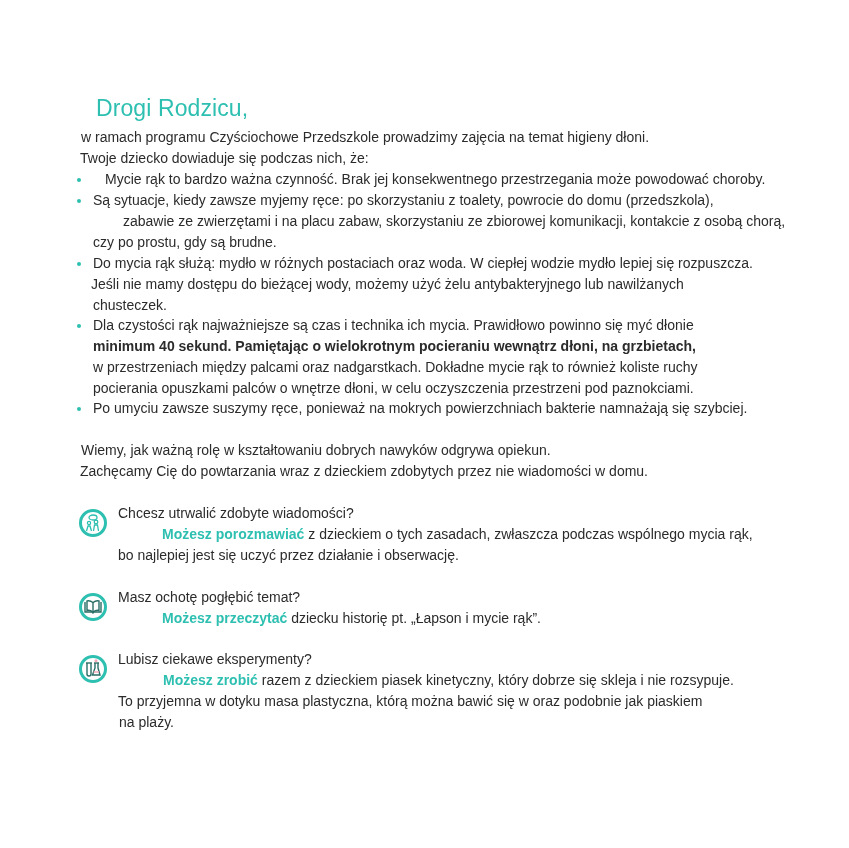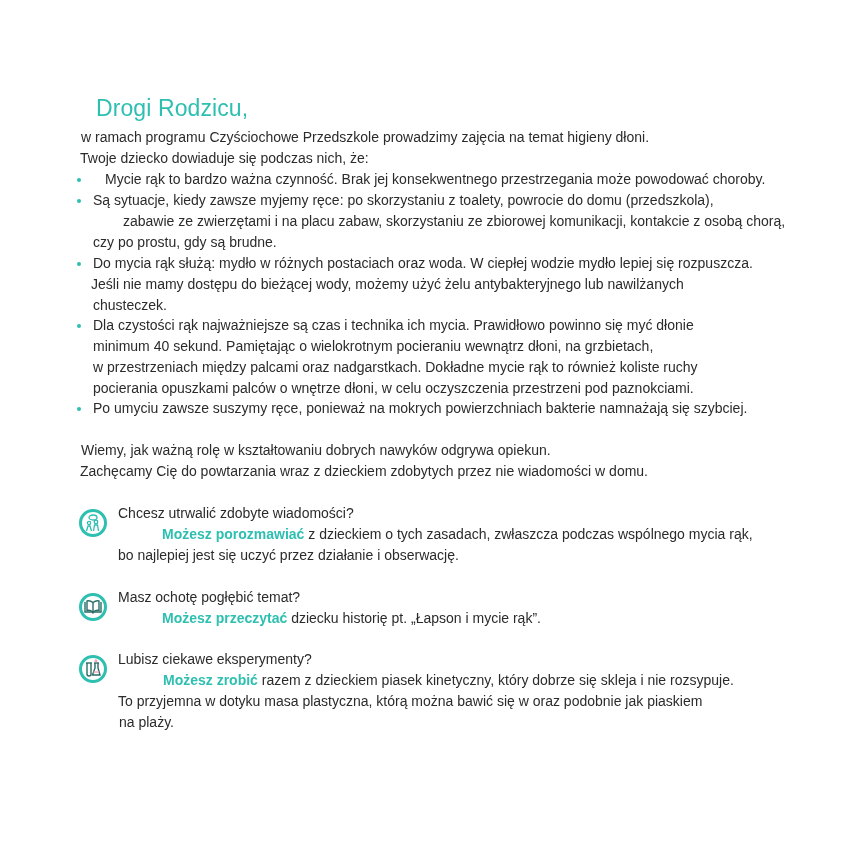--- a/index.html
+++ b/index.html
@@ -31,21 +31,21 @@
 <div class="line" style="left:93px;top:211px;margin-left:30px;">zabawie ze zwierzętami i na placu zabaw, skorzystaniu ze zbiorowej komunikacji, kontakcie z osobą chorą,</div>
 <div class="line" style="left:93px;top:232px;">czy po prostu, gdy są brudne.</div>
 
 <span class="bullet-dot" style="top:262px;"></span>
 <div class="line" style="left:93px;top:253px;">Do mycia rąk służą: mydło w różnych postaciach oraz woda. W ciepłej wodzie mydło lepiej się rozpuszcza.</div>
 <div class="line" style="left:91px;top:274px;">Jeśli nie mamy dostępu do bieżącej wody, możemy użyć żelu antybakteryjnego lub nawilżanych</div>
 <div class="line" style="left:93px;top:295px;">chusteczek.</div>
 
 <span class="bullet-dot" style="top:324px;"></span>
 <div class="line" style="left:93px;top:315px;">Dla czystości rąk najważniejsze są czas i technika ich mycia. Prawidłowo powinno się myć dłonie</div>
-<div class="line" style="left:93px;top:336px;">minimum 40 sekund. Pamiętając o wielokrotnym pocieraniu wewnątrz dłoni, na grzbietach,</div>
+<div class="line" style="left:93px;top:336px;font-weight:bold;">minimum 40 sekund. Pamiętając o wielokrotnym pocieraniu wewnątrz dłoni, na grzbietach,</div>
 <div class="line" style="left:93px;top:357px;">w przestrzeniach między palcami oraz nadgarstkach. Dokładne mycie rąk to również koliste ruchy</div>
 <div class="line" style="left:93px;top:378px;">pocierania opuszkami palców o wnętrze dłoni, w celu oczyszczenia przestrzeni pod paznokciami.</div>
 
 <span class="bullet-dot" style="top:407px;"></span>
 <div class="line" style="left:93px;top:398px;">Po umyciu zawsze suszymy ręce, ponieważ na mokrych powierzchniach bakterie namnażają się szybciej.</div>
 
 <div class="line" style="left:81px;top:440px;text-align:center;">Wiemy, jak ważną rolę w kształtowaniu dobrych nawyków odgrywa opiekun.</div>
 <div class="line" style="left:80px;top:461px;">Zachęcamy Cię do powtarzania wraz z dzieckiem zdobytych przez nie wiadomości w domu.</div>
 
 <div class="icon" style="top:509px;">

